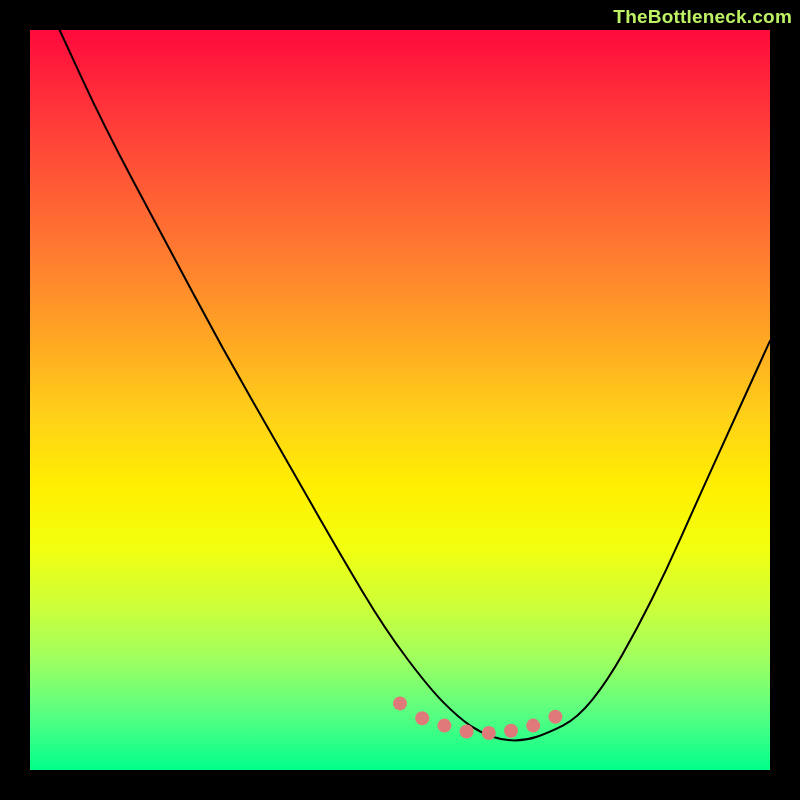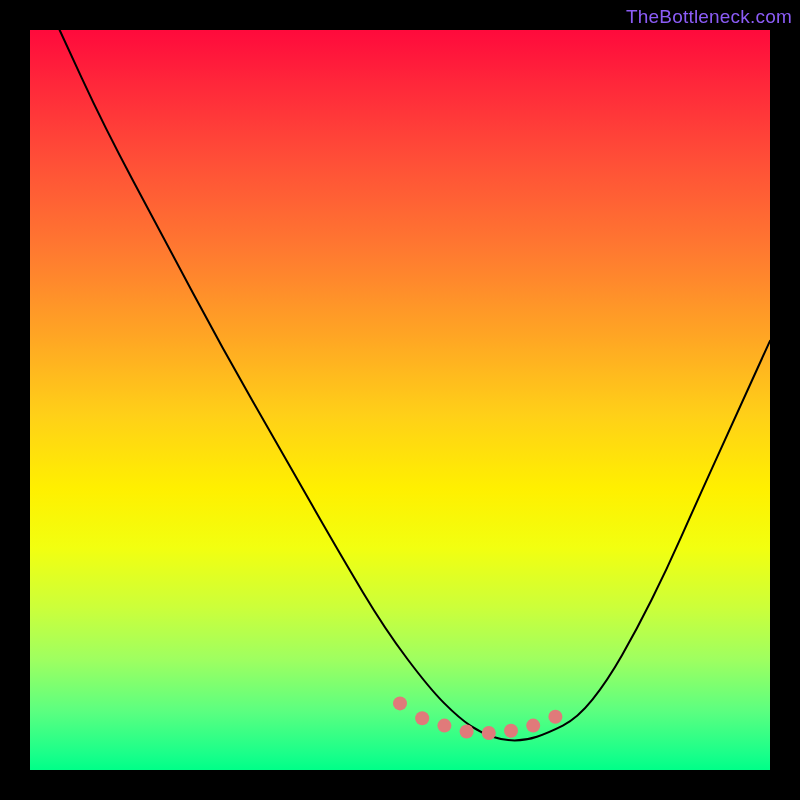--- a/index.html
+++ b/index.html
@@ -36,23 +36,23 @@
       #ccff3a 78%,
       #9fff60 85%,
       #5cff80 92%,
       #18ff8a 98%,
       #00ff88 100%);
   }
   .credit {
     position: absolute;
     top: 6px;
     right: 8px;
-    color: #8b5cf6;
+    color: #bef264;
     font-size: 19px;
-    font-weight: 400;
+    font-weight: 700;
     letter-spacing: 0.2px;
   }
   svg.curve {
     position: absolute;
     left: 0;
     top: 0;
     width: 740px;
     height: 740px;
     overflow: visible;
   }

